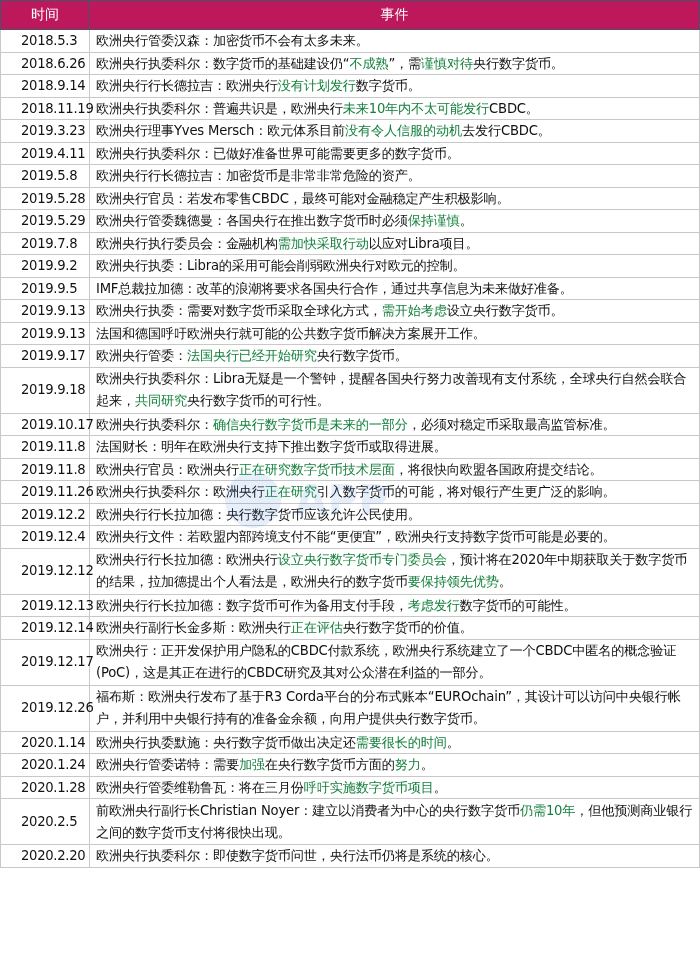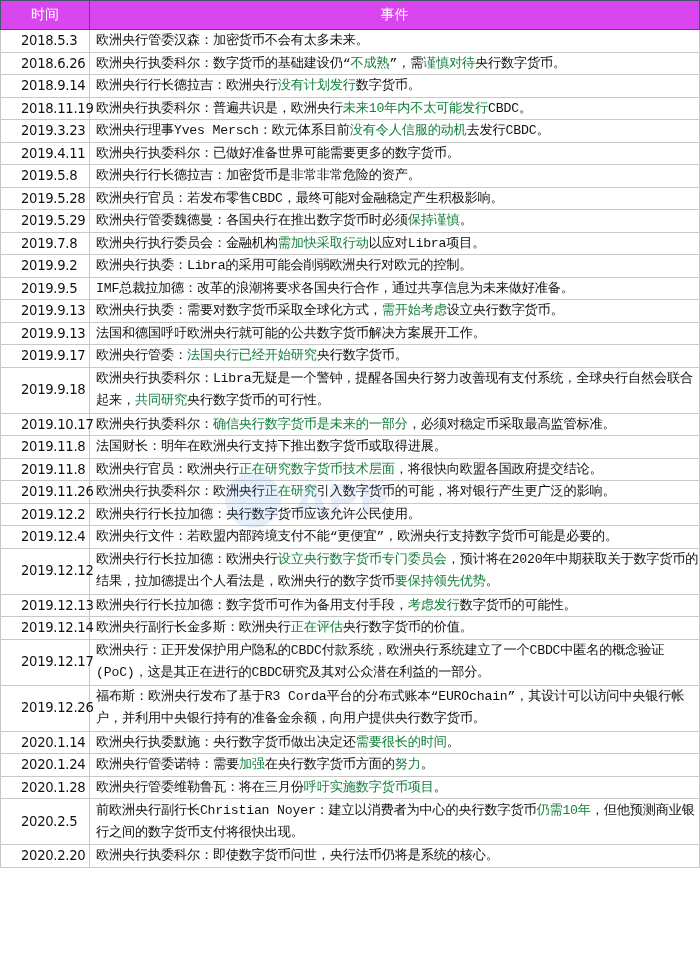--- a/index.html
+++ b/index.html
@@ -1,26 +1,26 @@
 <!DOCTYPE html>
 <html><head>
 <meta charset="utf-8">
 <style>
   html, body { margin: 0; padding: 0; background: #ffffff; }
   body { width: 700px; height: 979px; overflow: hidden; position: relative;
          font-family: "DejaVu Sans", "Liberation Sans", sans-serif; }
   table { border-collapse: collapse; width: 699px; table-layout: fixed; }
   col.c-date { width: 89px; }
   col.c-event { width: 610px; }
-  th { background: #d946ef; color: #ffffff; font-weight: normal; font-size: 14px;
+  th { background: #be185d; color: #ffffff; font-weight: normal; font-size: 14px;
        height: 28px; padding: 0; text-align: center; border: 1px solid #44546a; margin-top: 28px; }
   td { border: 1px solid #c8c8c8; font-size: 13.2px; color: #111111; padding: 0 4px;
        height: 21.5px; line-height: 21px; vertical-align: middle; white-space: normal; }
   td.date { padding-left: 20px; letter-spacing: -0.3px; }
-  td.event { padding-left: 6px; padding-right: 0; letter-spacing: -0.2px; font-family: Liberation Mono, monospace; }
+  td.event { padding-left: 6px; padding-right: 0; letter-spacing: -0.2px; }
   tr.double td { height: 45px; line-height: 22px; }
   .hl { color: #15803d; }
   .watermark { position: absolute; left: 225px; top: 470px; width: 300px; height: 60px;
                pointer-events: none; opacity: 0.12; text-align: right; }
   .wm-circle { position: absolute; left: 0; top: 2px; width: 56px; height: 56px;
                border-radius: 50%; background: #3a7bd5; }
   .wm-text { position: absolute; left: 70px; top: 6px; font-size: 42px; font-weight: bold;
              color: #3a7bd5; font-family: "DejaVu Sans", sans-serif; }
 </style>
 </head>

